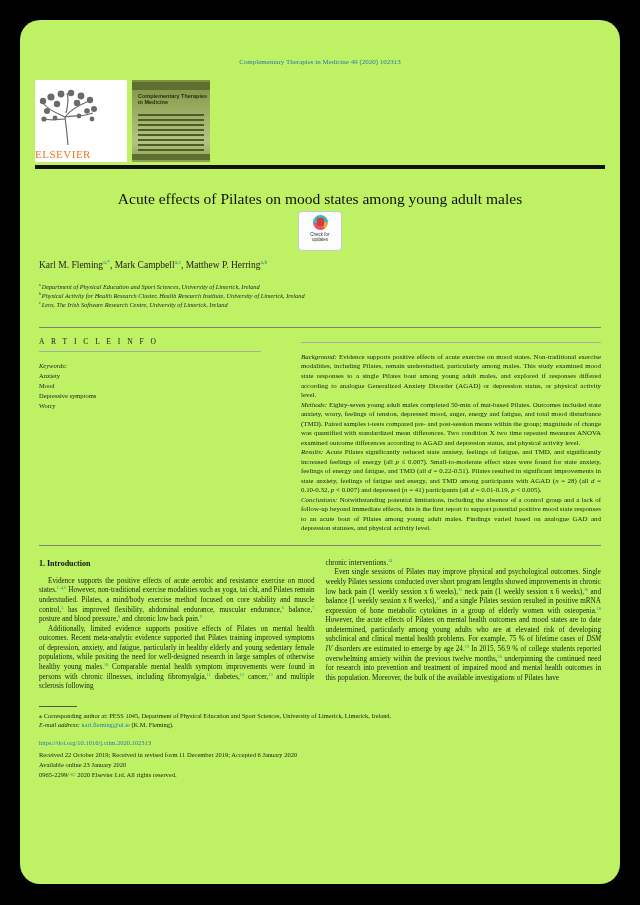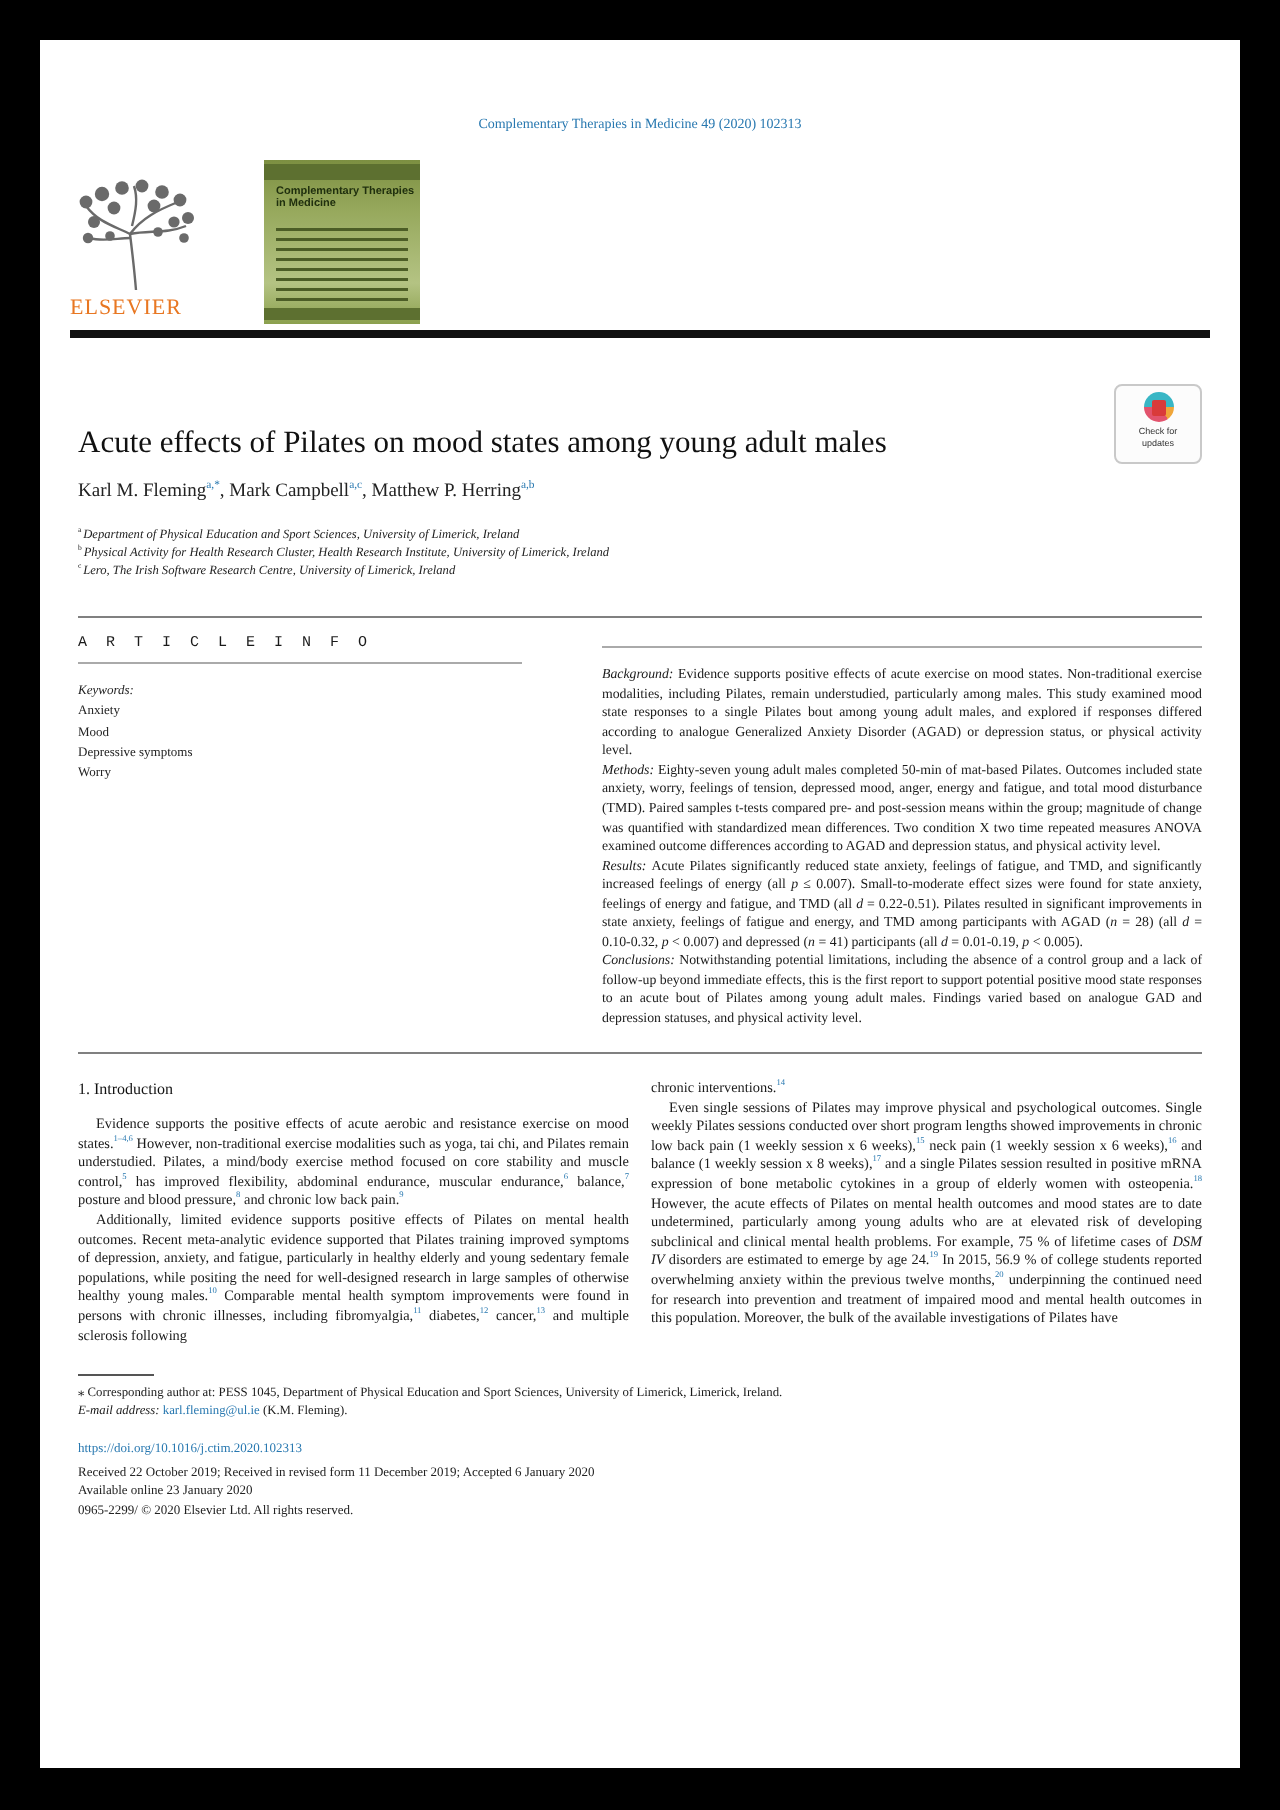--- a/index.html
+++ b/index.html
@@ -1,62 +1,62 @@
 <!DOCTYPE html>
 <html><head>
 <meta charset="utf-8">
 <style>
   html,body{margin:0;padding:0;background:#000;}
   body{width:640px;height:905px;position:relative;font-family:"Liberation Serif","DejaVu Serif",serif;}
-  .page{position:absolute;left:20px;top:20px;width:600px;height:864px;background:#ffffff;overflow:hidden;}
+  .page{position:absolute;left:20px;top:20px;width:600px;height:864px;background:#bef264;overflow:hidden;border-radius:20px;}
 
   .citation{margin-top:38px;text-align:center;font-size:7px;color:#2878b0;}
 
   .header-band{margin:14px 15px 0 15px;display:flex;align-items:stretch;height:82px;}
   .logo-col{width:92px;background:#fff;display:flex;flex-direction:column;align-items:flex-start;justify-content:flex-end;padding-bottom:2px;}
   .elsevier-word{color:#e87722;font-size:11px;letter-spacing:.5px;margin-top:1px;}
   .gray-panel{flex:1;background:#e9e9e9;text-align:center;padding-top:7px;}
   .contents-line{font-size:7px;color:#333;}
   .journal-title{font-size:14.5px;color:#1c1c1c;margin-top:11px;}
   .homepage-line{font-size:7px;margin-top:12px;font-family:"Liberation Sans",sans-serif;color:#444;}
   .link{color:#2878b0;cursor:pointer;}
   .cover-col{width:78px;margin-left:5px;position:relative;background:linear-gradient(180deg,#7c8f41 0%,#96a85c 30%,#b4c383 75%,#8ba04e 100%);}
   .cover-top{position:absolute;top:2px;left:0;right:0;height:8px;background:#5d7030;}
   .cover-title{position:absolute;top:13px;left:6px;font-size:5.5px;line-height:1.15;color:#20300e;font-family:"Liberation Sans",sans-serif;font-weight:bold;text-align:left;}
   .cover-lines{position:absolute;top:34px;left:6px;right:6px;height:38px;background:repeating-linear-gradient(180deg,#4c5d26 0px,#4c5d26 1.5px,transparent 1.5px,transparent 5px);}
   .cover-bottom{position:absolute;bottom:2px;left:0;right:0;height:6px;background:#5d7030;}
 
   .black-rule{margin:3px 15px 0 15px;height:4px;background:#111;}
 
-  .title-row{margin:21px 19px 0 19px;display:flex;justify-content:space-between;align-items:flex-end;}
+  .title-row{margin:21px 19px 0 19px;display:flex;justify-content:space-between;align-items:center;flex-direction:column;}
   .article-title{font-size:15.5px;font-weight:400;color:#111;margin:0;line-height:1.2;}
   .check-badge{width:44px;height:40px;border:1px solid #c9c9c9;border-radius:4px;background:#fcfcfc;display:flex;flex-direction:column;align-items:center;padding-top:3px;box-sizing:border-box;flex:0 0 auto;margin-top:2px;}
   .badge-circle{width:15px;height:15px;border-radius:50%;background:conic-gradient(#38b6c5 0 25%,#f0a63a 25% 40%,#e2536d 40% 75%,#38b6c5 75% 100%);display:flex;align-items:center;justify-content:center;}
   .badge-book{width:7px;height:8px;background:#d93a3a;border-radius:1px;}
   .badge-text{font-size:4.5px;color:#333;font-family:"Liberation Sans",sans-serif;line-height:1.3;text-align:center;margin-top:2px;}
 
   .authors{margin:9px 19px 0 19px;font-size:9.5px;color:#222;}
   .authors sup,.affil sup{font-size:60%;vertical-align:super;line-height:0;color:#2878b0;}
   .affils{margin:12px 19px 0 19px;}
   .affil{font-size:6.3px;font-style:italic;color:#222;line-height:1.45;}
   .affil sup{font-style:normal;color:#222;}
 
   .info-section{margin:18px 19px 0 19px;display:flex;border-top:1px solid #808080;border-bottom:1px solid #808080;padding:9px 0 12px 0;}
   .info-col{width:262px;box-sizing:border-box;padding-right:40px;}
   .abs-col{flex:1;}
-  .sec-heading{font-size:7.5px;letter-spacing:2.5px;color:#1a1a1a;font-family:Liberation Mono, monospace;}
+  .sec-heading{font-size:7.5px;letter-spacing:2.5px;color:#1a1a1a;}
   .heading-rule{height:1px;background:#aaa;margin:5px 0 9px 0;}
   .keywords{font-size:6.5px;line-height:1.55;color:#222;}
   .kw-label{font-style:italic;}
   .abs-par{font-size:6.9px;line-height:1.38;text-align:justify;color:#1a1a1a;margin:0;}
   .abs-par i{font-style:italic;}
 
   .body-cols{margin:13px 19px 0 19px;display:flex;gap:11px;}
   .bcol{flex:1;min-width:0;}
-  .intro-heading{font-size:8px;font-weight:normal;color:#111;margin:0 0 9px 0;}
+  .intro-heading{font-size:8px;font-weight:bold;color:#111;margin:0 0 9px 0;}
   .body-par{font-size:7.2px;line-height:1.33;text-align:justify;color:#1a1a1a;margin:0;}
   .body-par.indent{text-indent:9px;}
   .body-par sup{font-size:60%;vertical-align:super;line-height:0;color:#2878b0;}
   .body-par i{font-style:italic;}
 
   .footnote{margin:14px 19px 0 19px;}
   .footnote-rule{width:38px;height:1px;background:#555;margin-bottom:4px;}
   .fn-line{font-size:6.4px;color:#1a1a1a;line-height:1.45;}
   .fn-line i{font-style:italic;}
 

